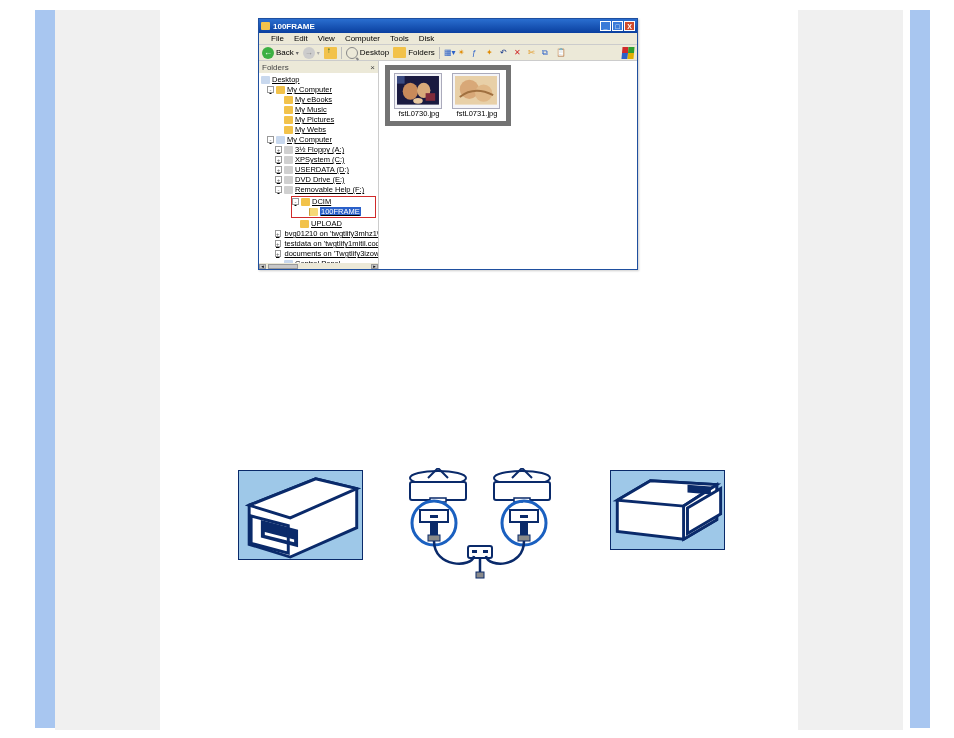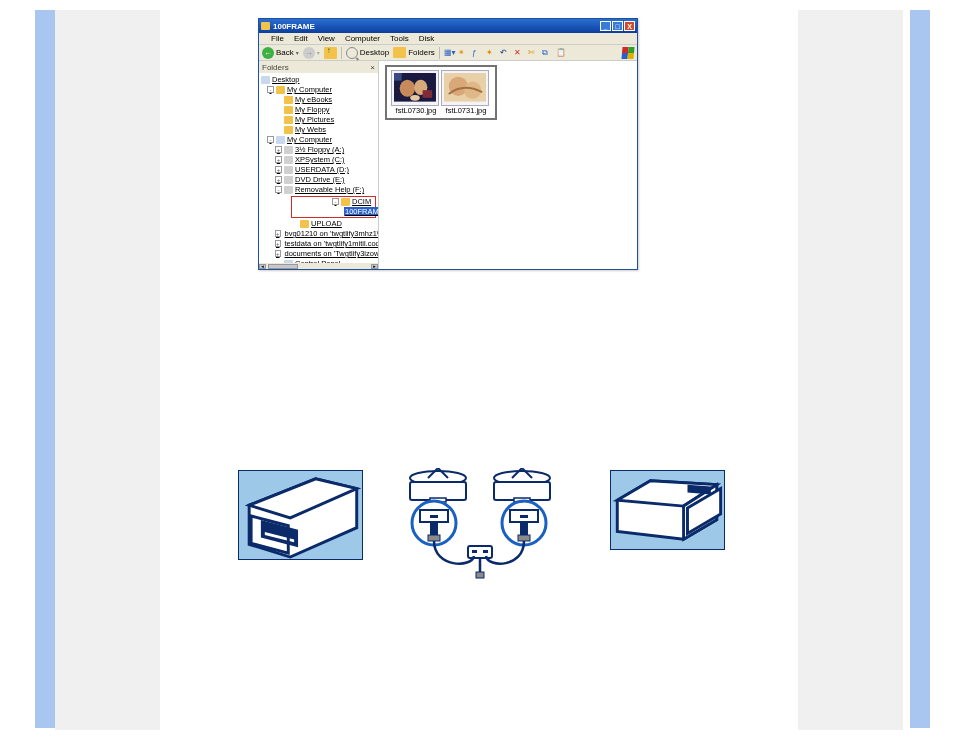--- a/index.html
+++ b/index.html
@@ -165,21 +165,21 @@
   .fic.spec { background:#c8d8ee; }
   .fic.drv  { background:#d0d0d0; }
   .fic.net  { background:#d0d0d0; position:relative; }
   .highlighted { background:#2A60C9; color:#fff; padding:0 1px; }
   .red-box { border:1px solid #d02a2a; }
   .tree-scroll { height:6px; background:#ECE9D8; display:flex; align-items:center; }
   .tree-scroll .thumb{width:30px;height:5px;background:#c8c8c8;margin-left:2px;border:1px solid #999;}
   .tree-scroll .arrow{width:7px;height:5px;background:#c8c8c8;border:1px solid #999;margin-left:auto;}
 
   .files-pane { flex:1; background:#fff; padding:4px 6px; }
-  .thumbs-group { border:2px solid #737373; padding:3px 4px; display:flex; width: fit-content; }
+  .thumbs-group { border:5px solid #737373; padding:3px 4px; display:flex; gap:8px; width: fit-content; }
   .thumb-item { width:50px; text-align:center; font-size:7.5px; }
   .thumb-frame { width:48px;height:36px;border:1px solid #aab; background:#f4f4f8; padding:2px; }
 
   .hw1, .hw2, .hw3 {
     position:absolute;
     border:1px solid #0a2a6a;
   }
   .hw1 {
     left: 238px; top: 470px; width:125px; height:90px;
     background:#9ec8e8;
@@ -288,21 +288,21 @@
             <span>My Computer</span>
           </div>
         <div class="row ind2">
             <span class="sq blank"></span>
             <span class="fic"></span>
             <span>My eBooks</span>
           </div>
         <div class="row ind2">
             <span class="sq blank"></span>
             <span class="fic"></span>
-            <span>My Floppy</span>
+            <span>My Music</span>
           </div>
         <div class="row ind2">
             <span class="sq blank"></span>
             <span class="fic"></span>
             <span>My Pictures</span>
           </div>
         <div class="row ind2">
             <span class="sq blank"></span>
             <span class="fic"></span>
             <span>My Webs</span>
@@ -330,21 +330,21 @@
         <div class="row ind2">
             <span class="sq">+</span>
             <span class="fic drv"></span>
             <span>DVD Drive (E:)</span>
           </div>
         <div class="row ind2">
             <span class="sq">-</span>
             <span class="fic drv"></span>
             <span>Removable Help (F:)</span>
           </div>
-        <div style="margin:1px 0 1px 30px;padding-left:40px;" class="red-box">
+        <div style="margin:1px 0 1px 30px;" class="red-box">
           <div class="row">
               <span class="sq">-</span>
               <span class="fic"></span>
               <span>DCIM</span>
             </div>
           <div class="row" style="padding-left:8px;">
               <span class="sq blank"></span>
               <span class="fic open"></span>
               <span class="highlighted">100FRAME</span>
             </div>

